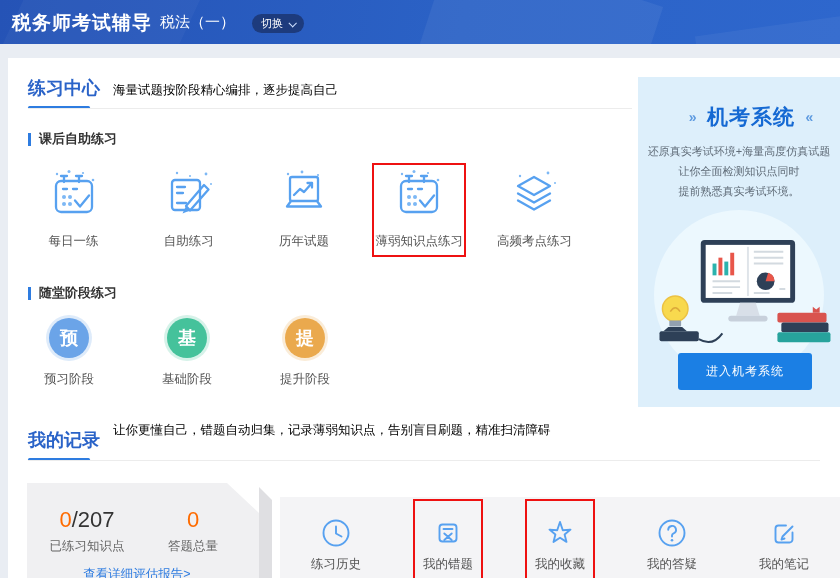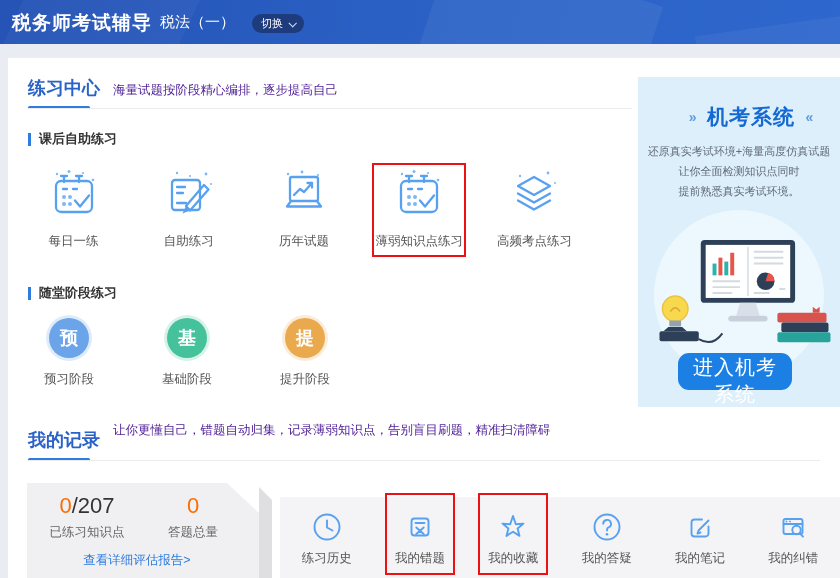--- a/index.html
+++ b/index.html
@@ -23,21 +23,21 @@
   .switch-pill{position:absolute;left:252px;top:14px;height:19px;padding:0 9px;
     background:#1d3b7d;border:none;border-radius:10px;color:#fff;font-size:11px;
     display:flex;align-items:center;gap:6px;cursor:pointer;font-family:inherit;}
   .chev{display:inline-block;width:5px;height:5px;border-right:1.4px solid #cfe0ff;border-bottom:1.4px solid #cfe0ff;
     transform:rotate(45deg) translateY(-1px);}
 
   
   .card{position:absolute;left:8px;top:58px;width:832px;height:520px;background:#fff;}
 
   .sec-title{position:absolute;font-size:18px;font-weight:bold;color:#2a63c8;}
-  .sec-sub{position:absolute;font-size:12.5px;color:#4c1d95;}
+  .sec-sub{position:absolute;font-size:12.5px;color:#000000;}
   .blue-line{position:absolute;height:3px;background:#2e7ce0;border-radius:2px;}
   .gray-rule{position:absolute;height:1px;background:#ececec;}
 
   .group-hdr{position:absolute;display:flex;align-items:center;gap:8px;}
   .group-bar{width:3px;height:13px;background:#2e7ce0;}
   .group-txt{font-size:13px;font-weight:bold;color:#333;}
 
   
   .p-row{position:absolute;left:16px;top:168px;width:576px;display:flex;}
   .p-item{flex:1;display:flex;flex-direction:column;align-items:center;position:relative;cursor:pointer;}
@@ -55,40 +55,40 @@
 
   
   .promo{position:absolute;left:638px;top:77px;width:202px;height:330px;background:#ddeffb;}
   .promo-title-row{position:absolute;left:0;top:26px;width:226px;text-align:center;white-space:nowrap;}
   .promo-chev{font-size:14px;color:#5e9be0;font-weight:bold;vertical-align:2px;}
   .promo-title{font-size:21px;font-weight:bold;color:#1569d3;margin:0 6px;letter-spacing:1px;}
   .promo-desc{position:absolute;left:0;top:64px;width:202px;text-align:center;
     font-size:11px;color:#5f6b77;line-height:20px;}
   .promo-circle{position:absolute;left:654px;top:210px;width:170px;height:170px;border-radius:50%;background:#ecf8fe;}
   .promo-illu{position:absolute;left:655px;top:238px;width:178px;height:113px;}
-  .promo-btn{position:absolute;left:678px;top:353px;width:114px;height:37px;background:#1b7fe4;
-    border:none;border-radius:11px;color:#fff;font-size:20px;cursor:pointer;font-family:inherit;letter-spacing:1px;}
+  .promo-btn{position:absolute;left:678px;top:353px;width:134px;height:37px;background:#1b7fe4;
+    border:none;border-radius:3px;color:#fff;font-size:12px;cursor:pointer;font-family:inherit;letter-spacing:1px;}
 
   
   .stats-box{position:absolute;left:27px;top:483px;width:232px;height:95px;background:#f0f0f2;
     clip-path:polygon(0 0,200px 0,232px 30px,232px 95px,0 95px);}
   .stats-side{position:absolute;left:259px;top:487px;width:13px;height:91px;background:#dfdfe2;
     clip-path:polygon(0 0,100% 13px,100% 100%,0 100%);}
-  .stats-row{display:flex;padding-top:10px;}
+  .stats-row{display:flex;padding-top:24px;}
   .stat{text-align:center;}
   .stat.s1{width:120px;}
   .stat.s2{width:92px;}
   .stat-val{font-size:22px;color:#333;}
   .stat-val .acc{color:#fe6b00;}
   .stat-label{margin-top:5px;font-size:12.5px;color:#666;}
   .report-link{display:block;margin-top:11px;text-align:center;width:220px;
     font-size:12.5px;color:#2d7be0;text-decoration:none;cursor:pointer;}
 
   .short-panel{position:absolute;left:280px;top:497px;width:560px;height:81px;background:#f4f4f6;
-    display:flex;align-items:flex-start;padding-top:12px;box-sizing:border-box;}
+    display:flex;align-items:center;padding-top:12px;box-sizing:border-box;}
   .sc-item{flex:1;display:flex;flex-direction:column;align-items:center;position:relative;cursor:pointer;}
   .sc-item svg{width:36px;height:36px;}
   .sc-label{margin-top:5px;font-size:12.5px;color:#555;white-space:nowrap;}
   .hl-box2{position:absolute;left:50%;transform:translateX(-50%);top:-16px;width:66px;height:78px;
     border:2px solid #ee1111;pointer-events:none;}
 
   .ic{stroke:#57a1f0;fill:none;stroke-width:2.3;stroke-linecap:round;stroke-linejoin:round;}
   .ic2{stroke:#57a1f0;fill:none;stroke-width:1.9;stroke-linecap:round;stroke-linejoin:round;}
   .dotf{fill:#7db8f5;stroke:none;}
 </style>
@@ -324,24 +324,13 @@
   </div>
 
   <div class="sc-item">
     <svg viewBox="0 0 36 36">
       <path class="ic2" d="M26.5 17.5 v7 a3 3 0 0 1 -3 3 h-11 a3 3 0 0 1 -3 -3 v-11 a3 3 0 0 1 3 -3 h7.5"></path>
       <path class="ic2" d="M16.5 21.5 l10 -10 M16.5 21.5 l-1 3 l3 -1"></path>
     </svg>
     <div class="sc-label">我的笔记</div>
   </div>
 
-  <div class="sc-item">
-    <svg viewBox="0 0 36 36">
-      <rect class="ic2" x="8.5" y="10" width="19" height="15" rx="2"></rect>
-      <path class="ic2" d="M8.5 15 h19"></path>
-      <circle cx="11.5" cy="12.5" r="0.9" fill="#57a1f0" stroke="none"></circle>
-      <circle cx="15" cy="12.5" r="0.9" fill="#57a1f0" stroke="none"></circle>
-      <circle class="ic2" cx="21.5" cy="21" r="4.2" fill="#f4f4f6"></circle>
-      <path class="ic2" d="M24.6 24.2 l3.4 3.4"></path>
-    </svg>
-    <div class="sc-label">我的纠错</div>
-  </div>
 </div>
 
 </body></html>

